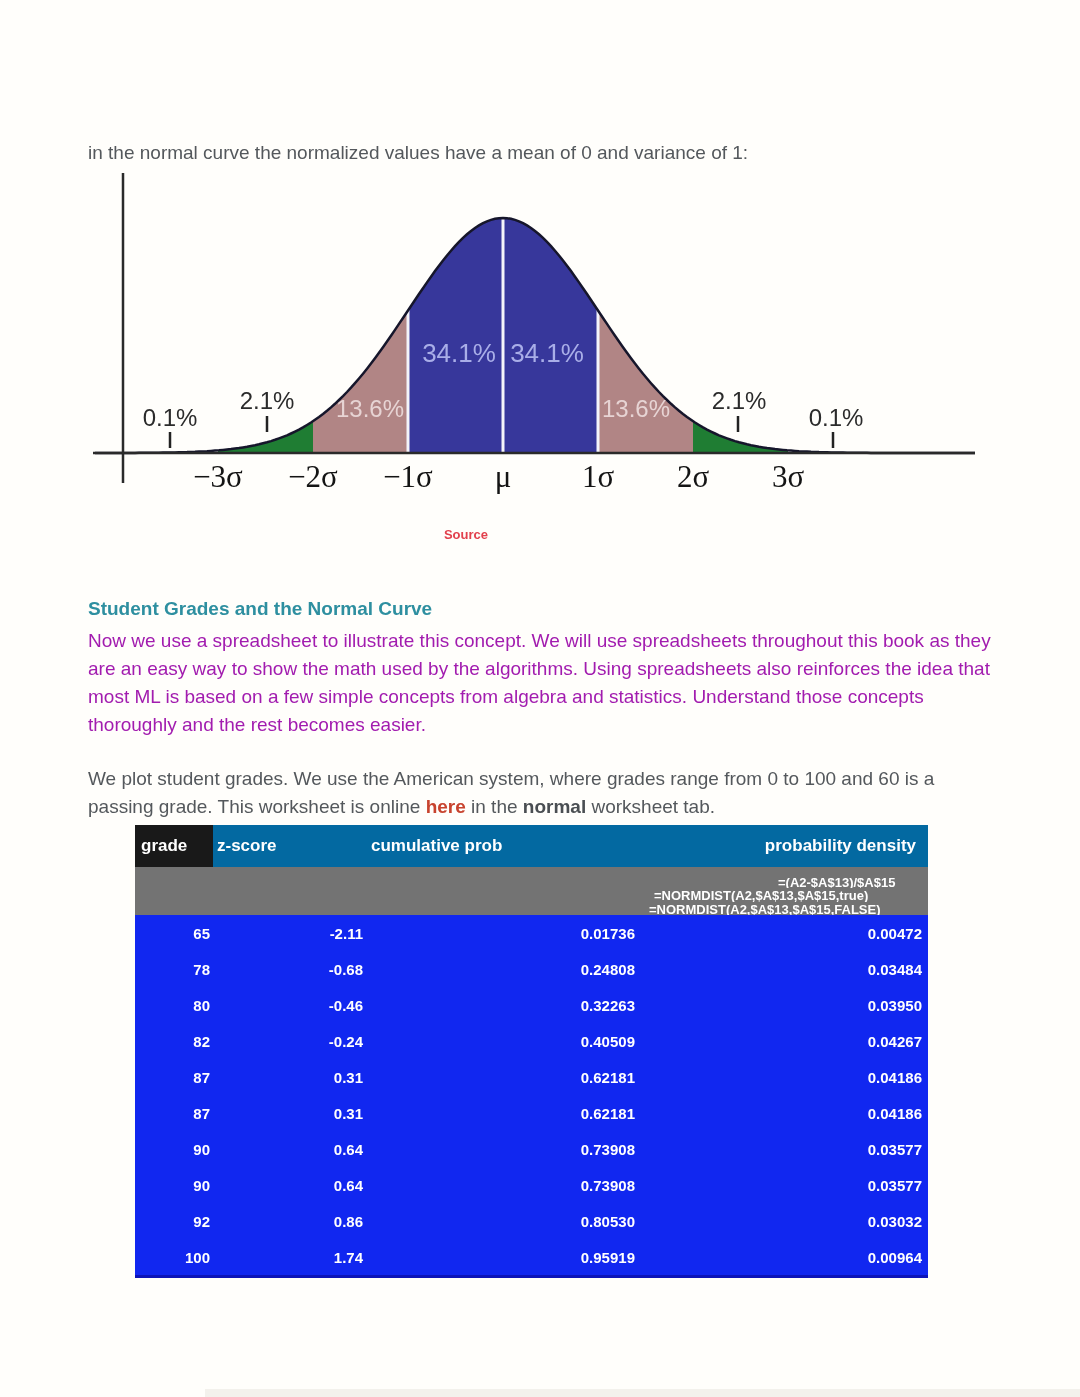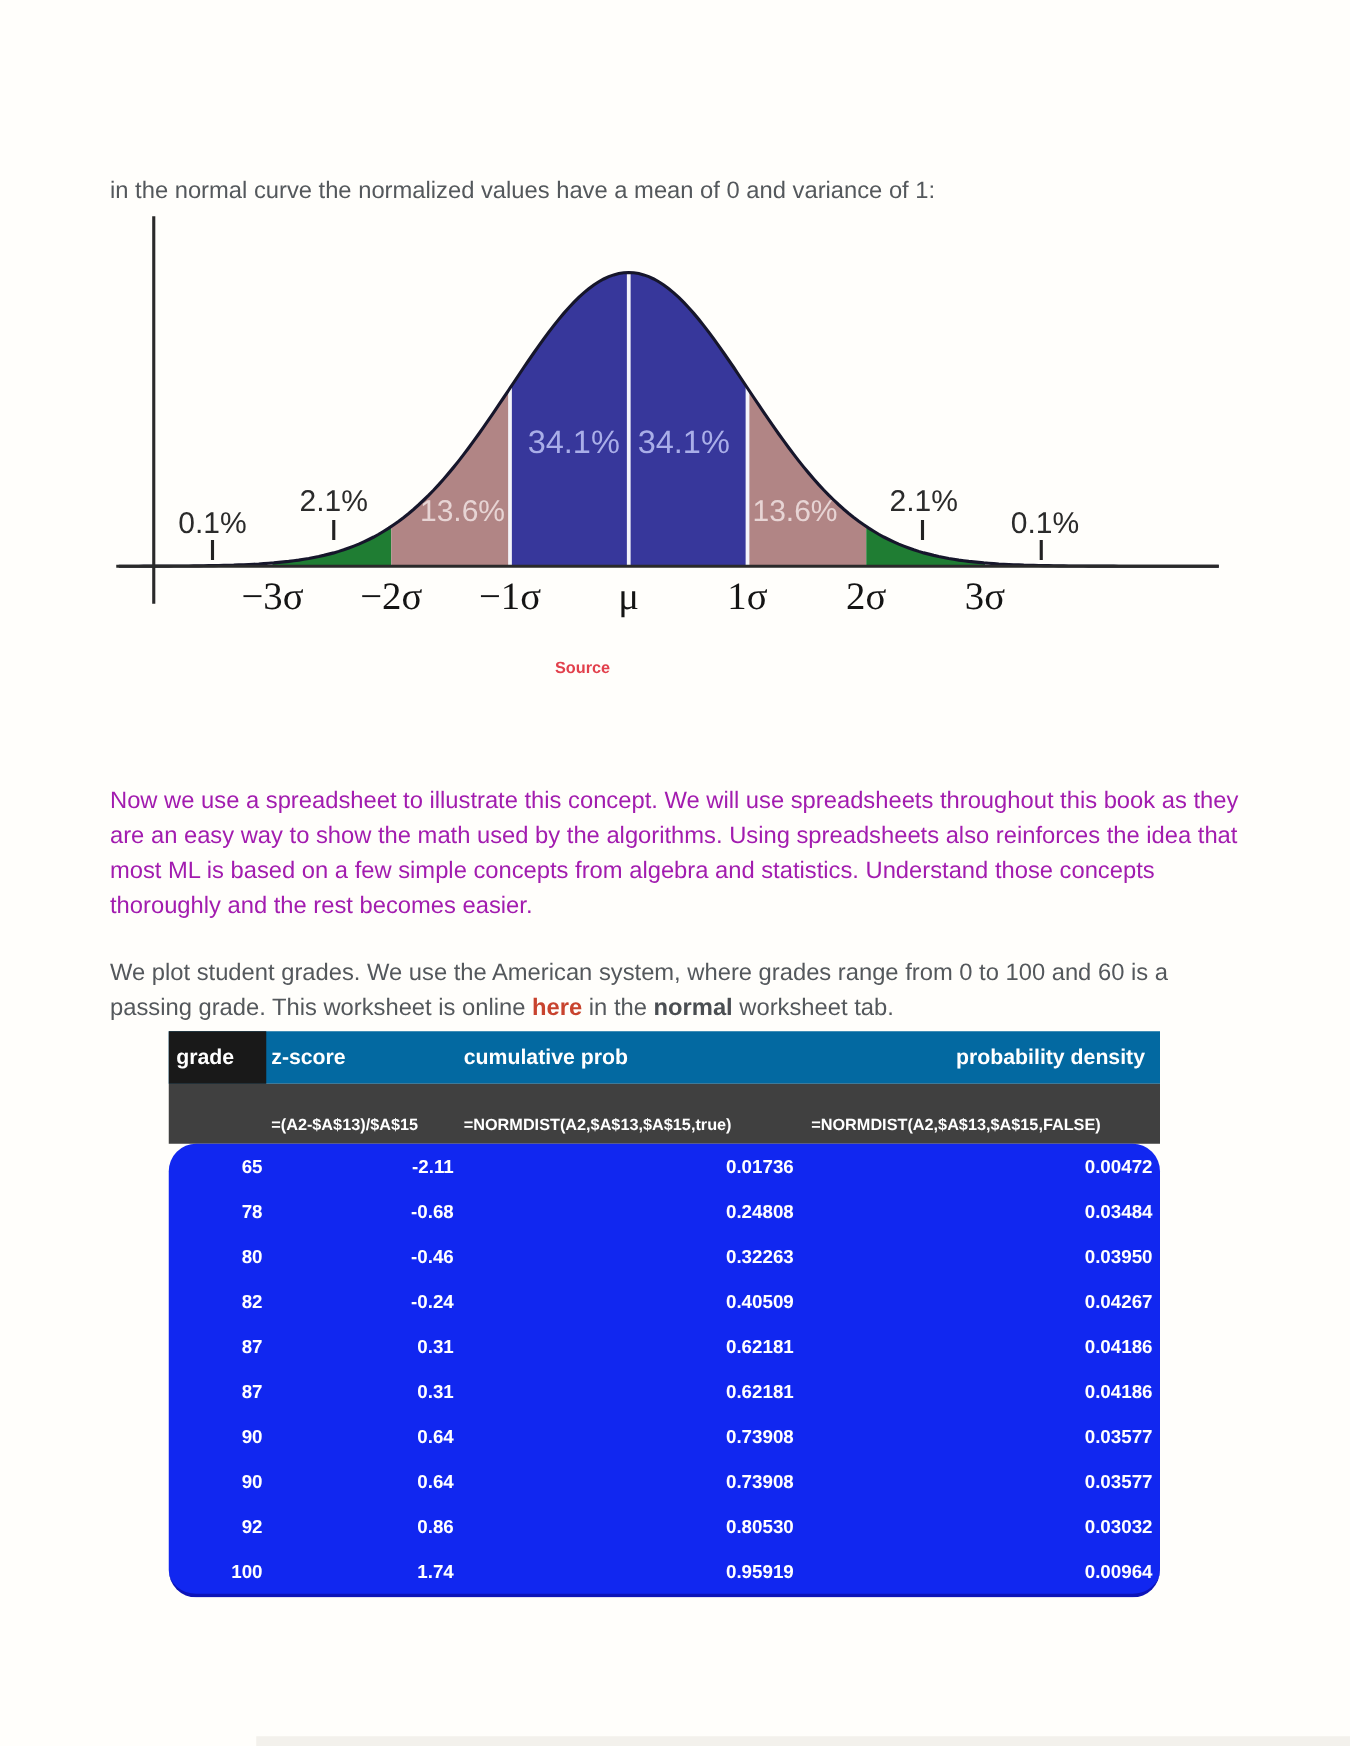--- a/index.html
+++ b/index.html
@@ -29,21 +29,21 @@
   .c1{width:154px;}
   .c2{width:278px;}
   .c3{width:283px;}
   .sheet-header{display:flex;height:42px;align-items:center;font-size:17px;font-weight:bold;}
   .sheet-header .c0{padding-left:6px;background:#191919;height:100%;display:flex;align-items:center;}
   .sheet-header .c1{padding-left:4px;}
   .sheet-header .c2{padding-left:4px;}
   .sheet-header .c3{text-align:right;padding-right:12px;}
   .formula-row{display:flex;height:48px;align-items:flex-end;font-size:13px;font-weight:bold;}
   .formula-row .cell{padding-bottom:8px;padding-left:4px;}
-  .sheet-body{border-bottom:3px solid #0D14B8;border-radius:22px;}
+  .sheet-body{border-bottom:3px solid #0D14B8;}
   .data-row{display:flex;height:36px;align-items:center;font-size:15px;font-weight:bold;}
   .data-row .cell{text-align:right;}
   .data-row .c0{padding-right:3px;}
   .data-row .c1{padding-right:4px;}
   .data-row .c2{padding-right:10px;}
   .data-row .c3{padding-right:6px;}
 
   .bottom-strip{position:absolute;left:205px;top:1389px;width:875px;height:8px;background:#F3F1EC;}
 </style>
 </head>
@@ -96,33 +96,34 @@
       <text class="sigma-label" x="508" y="317" text-anchor="middle">1σ</text>
       <text class="sigma-label" x="603" y="317" text-anchor="middle">2σ</text>
       <text class="sigma-label" x="698" y="317" text-anchor="middle">3σ</text>
     </svg>
   </div>
 
   <div class="source-row">
     <a href="#" class="source-link">Source</a>
   </div>
 
+  <h3 class="section-heading">Student Grades and the Normal Curve</h3>
 
   <p class="para1">Now we use a spreadsheet to illustrate this concept. We will use spreadsheets throughout this book as they are an easy way to show the math used by the algorithms. Using spreadsheets also reinforces the idea that most ML is based on a few simple concepts from algebra and statistics. Understand those concepts thoroughly and the rest becomes easier.</p>
 
   <p class="para2"><span>We plot student grades. We use the American system, where grades range from 0 to 100 and 60 is a passing grade. This worksheet is online </span><a href="#" class="here-link">here</a><span> in the </span><span class="bold-word">normal</span><span> worksheet tab.</span></p>
 
   <div class="sheet">
     <div class="sheet-header" style="background: #0369a1;">
       <div class="cell c0">grade</div>
       <div class="cell c1">z-score</div>
       <div class="cell c2">cumulative prob</div>
       <div class="cell c3">probability density</div>
     </div>
-    <div class="formula-row" style="background: #404040;">
+    <div class="formula-row" style="background: #737373; flex-direction: column;">
       <div class="cell c0"></div>
       <div class="cell c1">=(A2-$A$13)/$A$15</div>
       <div class="cell c2">=NORMDIST(A2,$A$13,$A$15,true)</div>
       <div class="cell c3">=NORMDIST(A2,$A$13,$A$15,FALSE)</div>
     </div>
     <div class="sheet-body" style="background: rgb(17, 39, 240);">
         <div class="data-row">
           <div class="cell c0">65</div>
           <div class="cell c1">-2.11</div>
           <div class="cell c2">0.01736</div>

